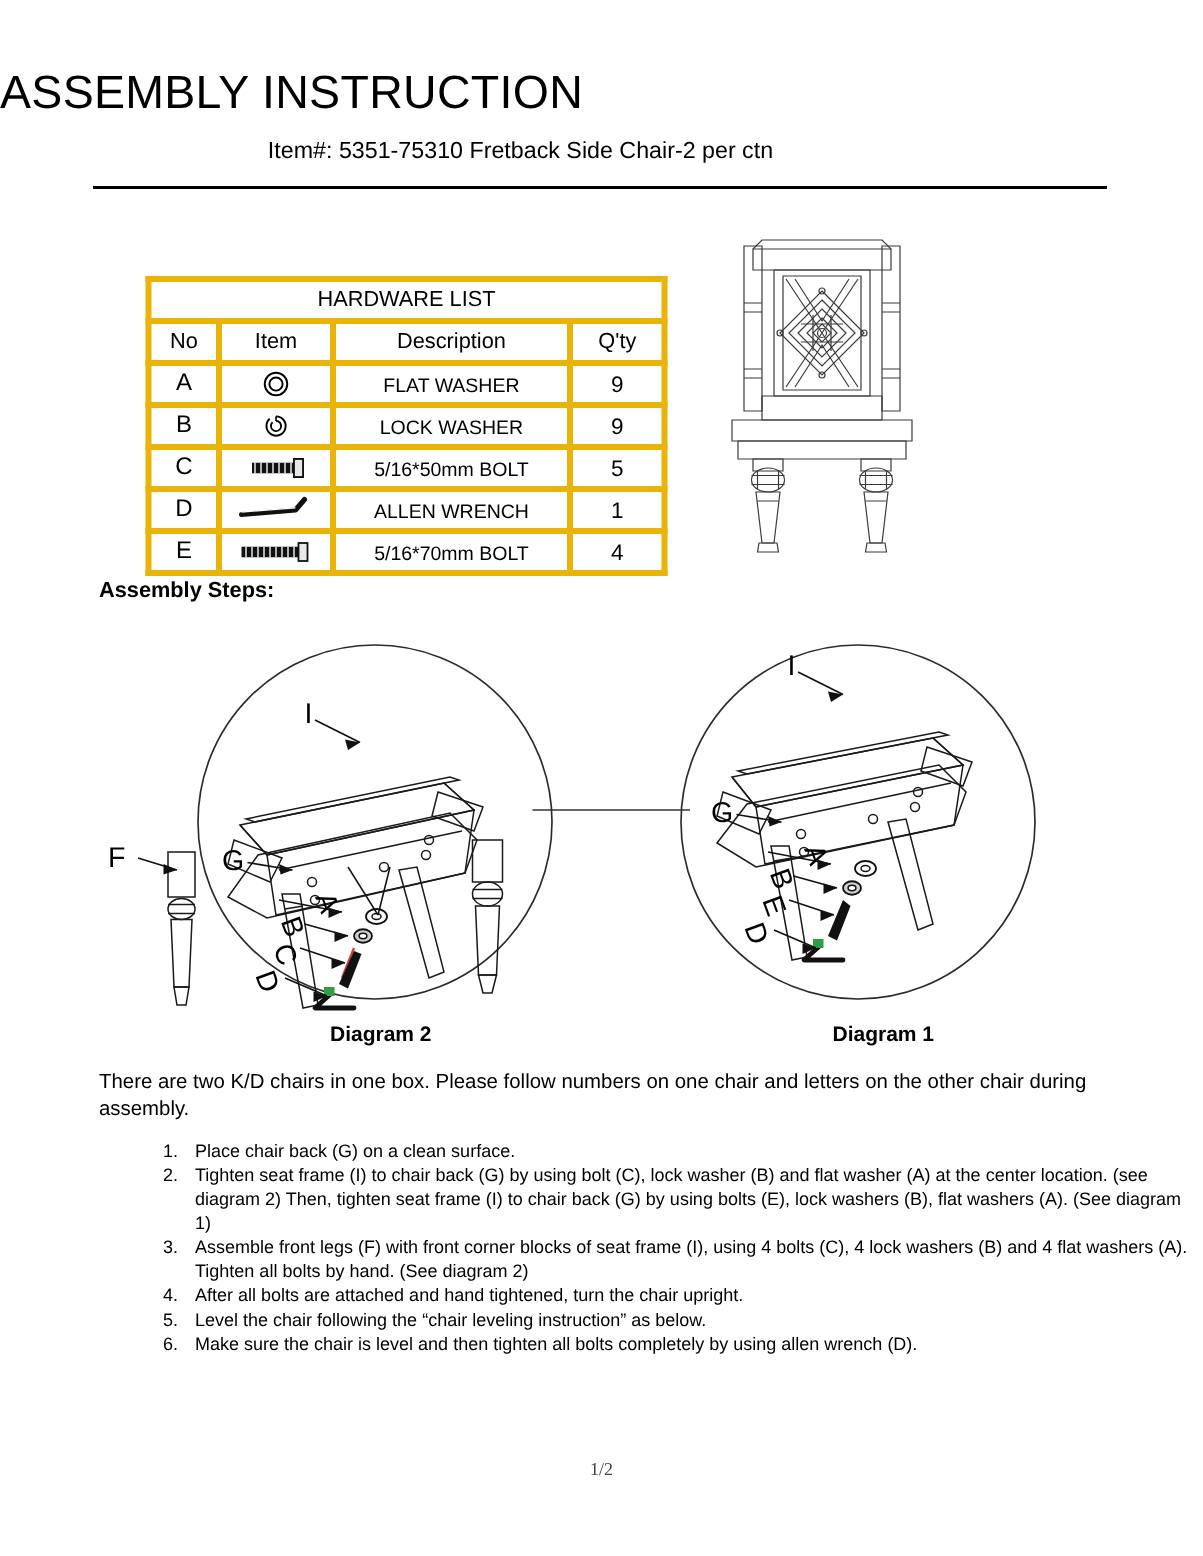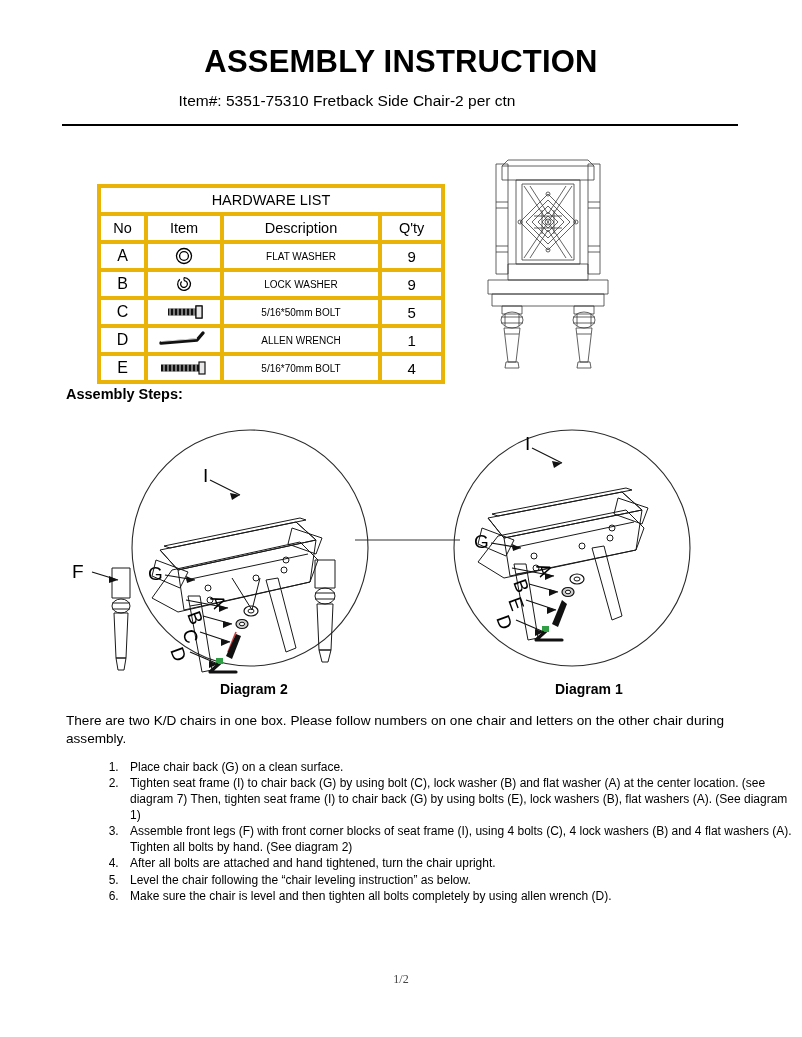--- a/index.html
+++ b/index.html
@@ -19,23 +19,22 @@
     position: absolute;
     inset: 0;
   }
 
   
   .doc-title {
     position: absolute;
     top: 44px;
     left: 0;
     width: 802px;
-    text-align: center;
     font-size: 31px;
-    font-weight: bold;
+    font-weight: normal;
     letter-spacing: 0.2px;
   }
   .doc-subtitle {
     position: absolute;
     top: 92px;
     left: 0;
     width: 694px;
     text-align: center;
     font-size: 15.5px;
   }
@@ -73,21 +72,21 @@
     height: 24px;
   }
   .hw-caption {
     font-size: 16px;
     height: 27px;
   }
   .col-no    { width: 44px; }
   .col-item  { width: 72px; }
   .col-desc  { width: 157px; }
   .col-qty   { width: 60px; }
-  .hw-table .desc-cell { font-size: 10px; }
+  .hw-table .desc-cell { font-size: 13px; }
   .hw-table .letter { font-size: 16px; }
   .hw-table .qty { font-size: 15px; }
   .icon-cell { line-height: 0; }
   .icon-cell svg { vertical-align: middle; }
 
   
   .chair-figure {
     position: absolute;
     top: 154px;
     left: 478px;
@@ -449,21 +448,21 @@
     </g>
   </svg>
 
   <div class="diagram-caption cap-2">Diagram 2</div>
   <div class="diagram-caption cap-1">Diagram 1</div>
 
   <div class="intro">There are two K/D chairs in one box. Please follow numbers on one chair and letters on the other chair during assembly.</div>
 
   <ol class="steps-list">
     <li>Place chair back (G) on a clean surface.</li>
-    <li>Tighten seat frame (I) to chair back (G) by using bolt (C), lock washer (B) and flat washer (A) at the center location. (see diagram 7) Then, tighten seat frame (I) to chair back (G) by using bolts (E), lock washers (B), flat washers (A). (See diagram 1)</li>
+    <li>Tighten seat frame (I) to chair back (G) by using bolt (C), lock washer (B) and flat washer (A) at the center location. (see diagram 2) Then, tighten seat frame (I) to chair back (G) by using bolts (E), lock washers (B), flat washers (A). (See diagram 1)</li>
     <li>Assemble front legs (F) with front corner blocks of seat frame (I), using 4 bolts (C), 4 lock washers (B) and 4 flat washers (A). Tighten all bolts by hand. (See diagram 2)</li>
     <li>After all bolts are attached and hand tightened, turn the chair upright.</li>
     <li>Level the chair following the “chair leveling instruction” as below.</li>
     <li>Make sure the chair is level and then tighten all bolts completely by using allen wrench (D).</li>
   </ol>
 
   <div class="footer">1/2</div>
 </div>
 
 </body></html>

